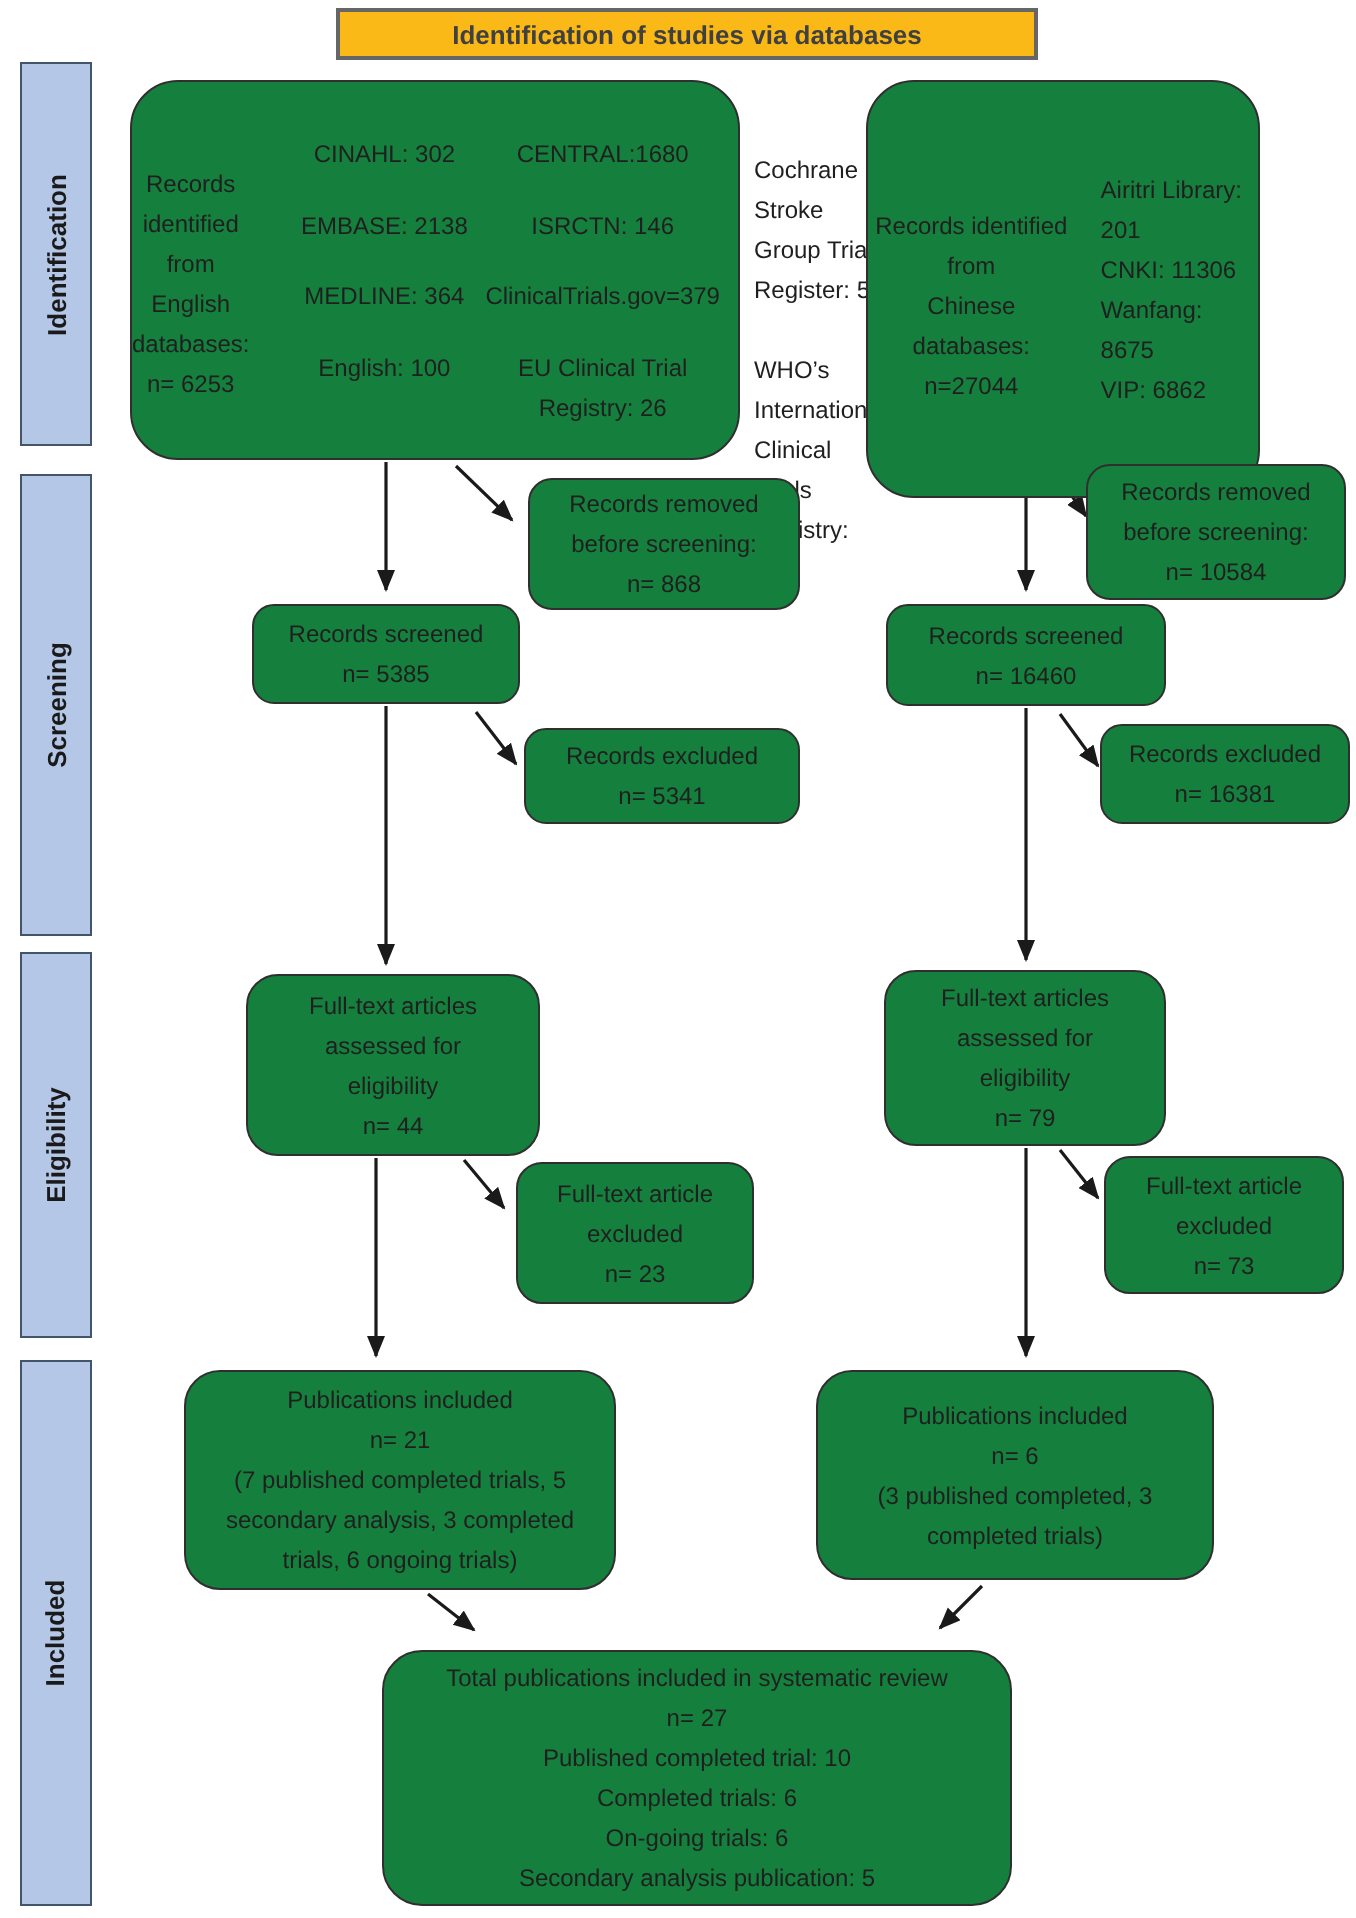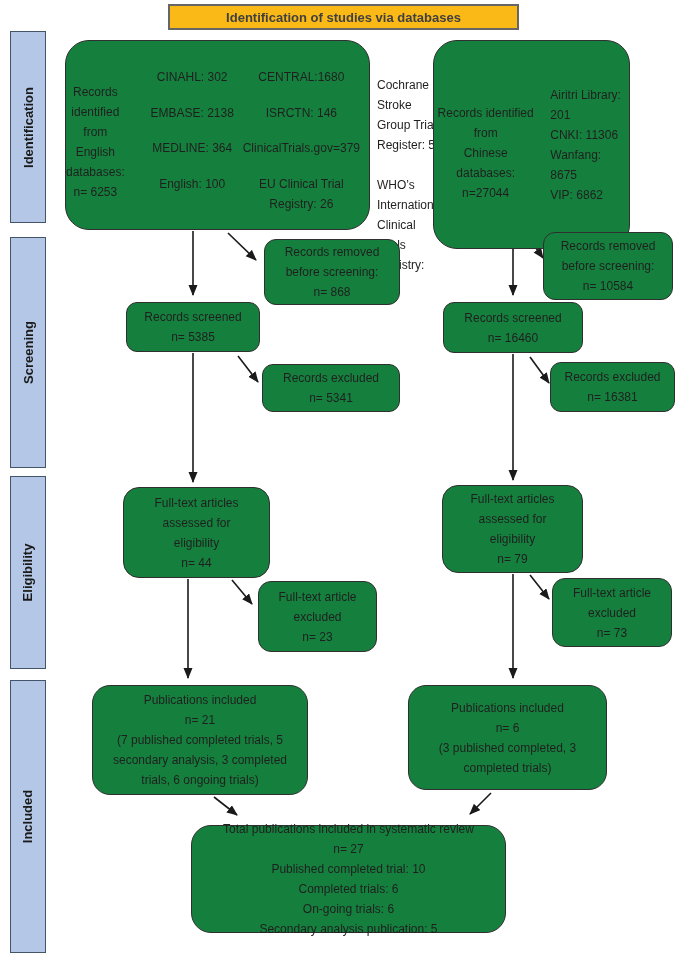--- a/index.html
+++ b/index.html
@@ -49,21 +49,21 @@
   .b-excluded-left{left:262px;top:364px;width:138px;height:48px;border-radius:11px;}
   .b-fulltext-left{left:123px;top:487px;width:147px;height:91px;border-radius:16px;}
   .b-ftexcl-left{left:258px;top:581px;width:119px;height:71px;border-radius:13px;}
   .b-included-left{left:92px;top:685px;width:216px;height:110px;border-radius:18px;}
   .b-removed-right{left:543px;top:232px;width:130px;height:68px;border-radius:12px;}
   .b-screened-right{left:443px;top:302px;width:140px;height:51px;border-radius:11px;}
   .b-excluded-right{left:550px;top:362px;width:125px;height:50px;border-radius:11px;}
   .b-fulltext-right{left:442px;top:485px;width:141px;height:88px;border-radius:16px;}
   .b-ftexcl-right{left:552px;top:578px;width:120px;height:69px;border-radius:13px;}
   .b-included-right{left:408px;top:685px;width:199px;height:105px;border-radius:18px;}
-  .b-total{left:191px;top:825px;width:315px;height:108px;border-radius:20px;}
+  .b-total{left:191px;top:825px;width:315px;height:128px;border-radius:20px;}
   
   .dbgrid{
     align-self:stretch;display:grid;grid-template-columns:101px auto;
     text-align:center;padding-left:17px;margin-top:12px;white-space:pre-line;
   }
   .dbextra{align-self:stretch;text-align:left;padding-left:17px;white-space:pre-line;}
   
   .cnlist{align-self:stretch;text-align:left;padding-left:13px;margin-top:28px;white-space:pre-line;}
   
   svg.arrows{position:absolute;left:0;top:0;pointer-events:none;}

